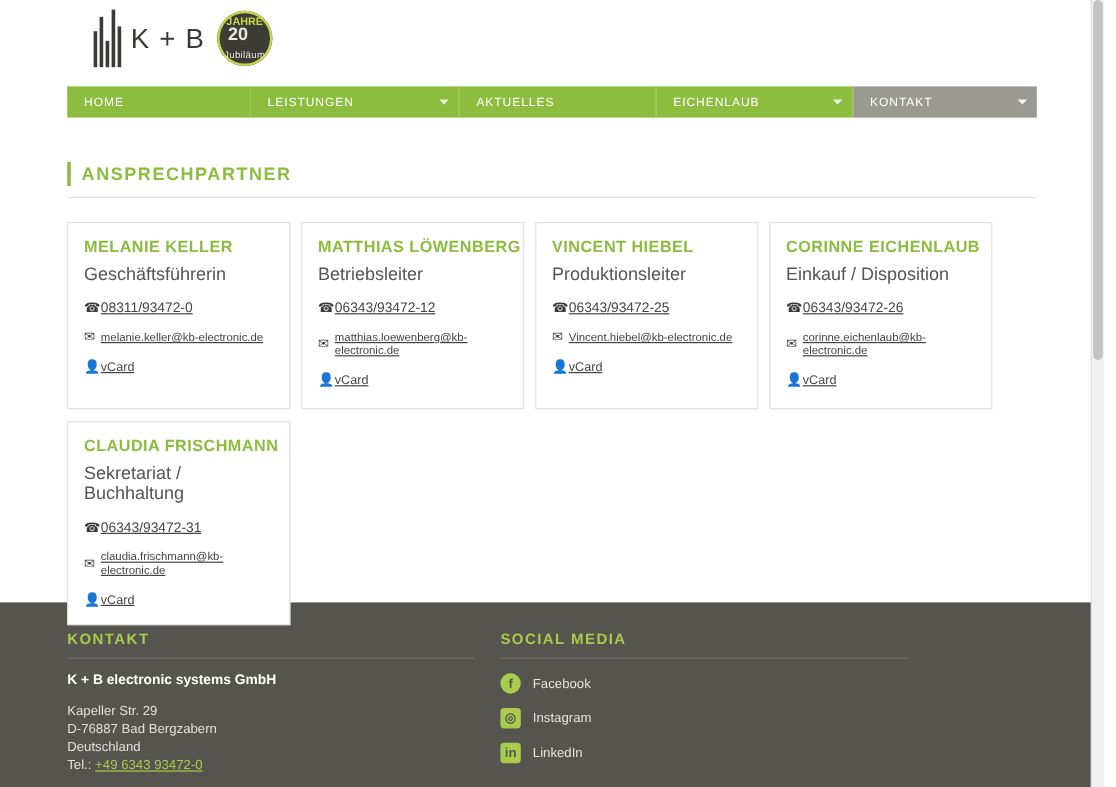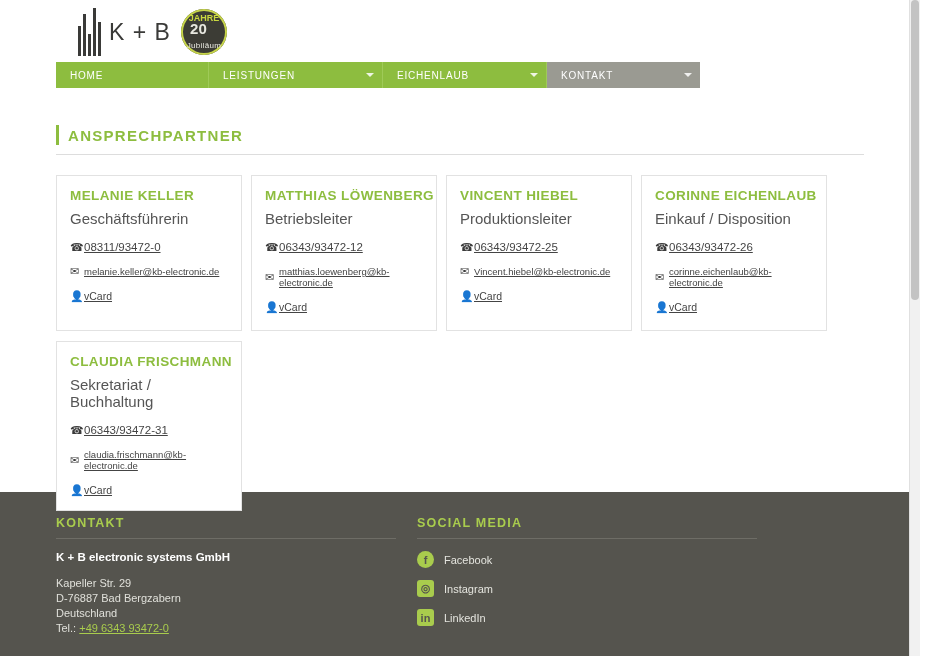--- a/index.html
+++ b/index.html
@@ -18,21 +18,21 @@
   }
   #page {
     width: 920px;
     height: 656px;
     position: relative;
     overflow: hidden;
     background: #fff;
   }
   
   .header {
-    height: 62px;
+    height: 72px;
     background: #fff;
     position: relative;
   }
   .logo-wrap {
     position: absolute;
     left: 78px;
     top: 8px;
     display: flex;
     align-items: center;
   }
@@ -313,20 +313,23 @@
   </div>
 
   <div class="nav">
     <div class="nav-item n0">
       <span>HOME</span>
     </div>
     <div class="nav-item n1">
       <span>LEISTUNGEN</span>
       <span class="caret"></span>
     </div>
+    <div class="nav-item n2">
+      <span>AKTUELLES</span>
+    </div>
     <div class="nav-item n3">
       <span>EICHENLAUB</span>
       <span class="caret"></span>
     </div>
     <div class="nav-item n4 active">
       <span>KONTAKT</span>
       <span class="caret"></span>
     </div>
   </div>
 

